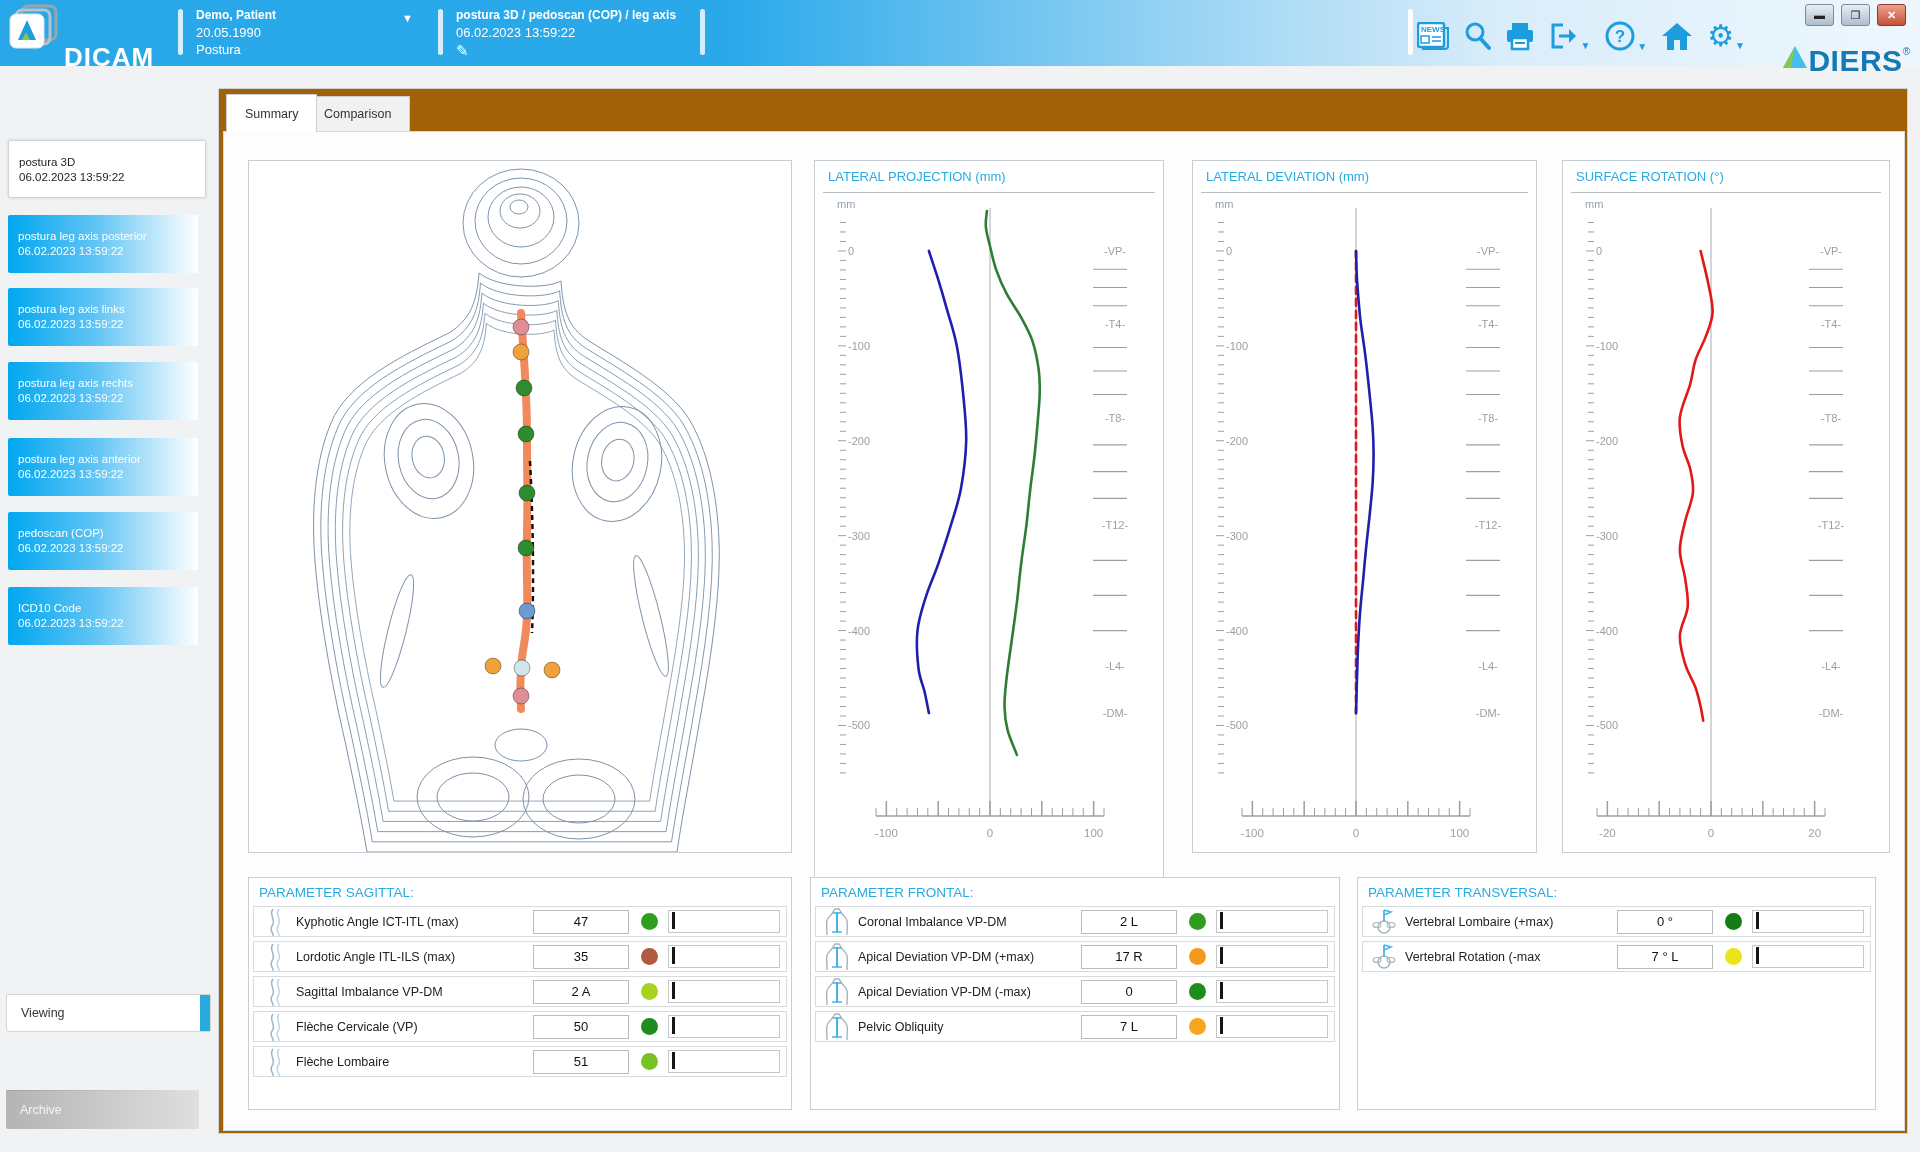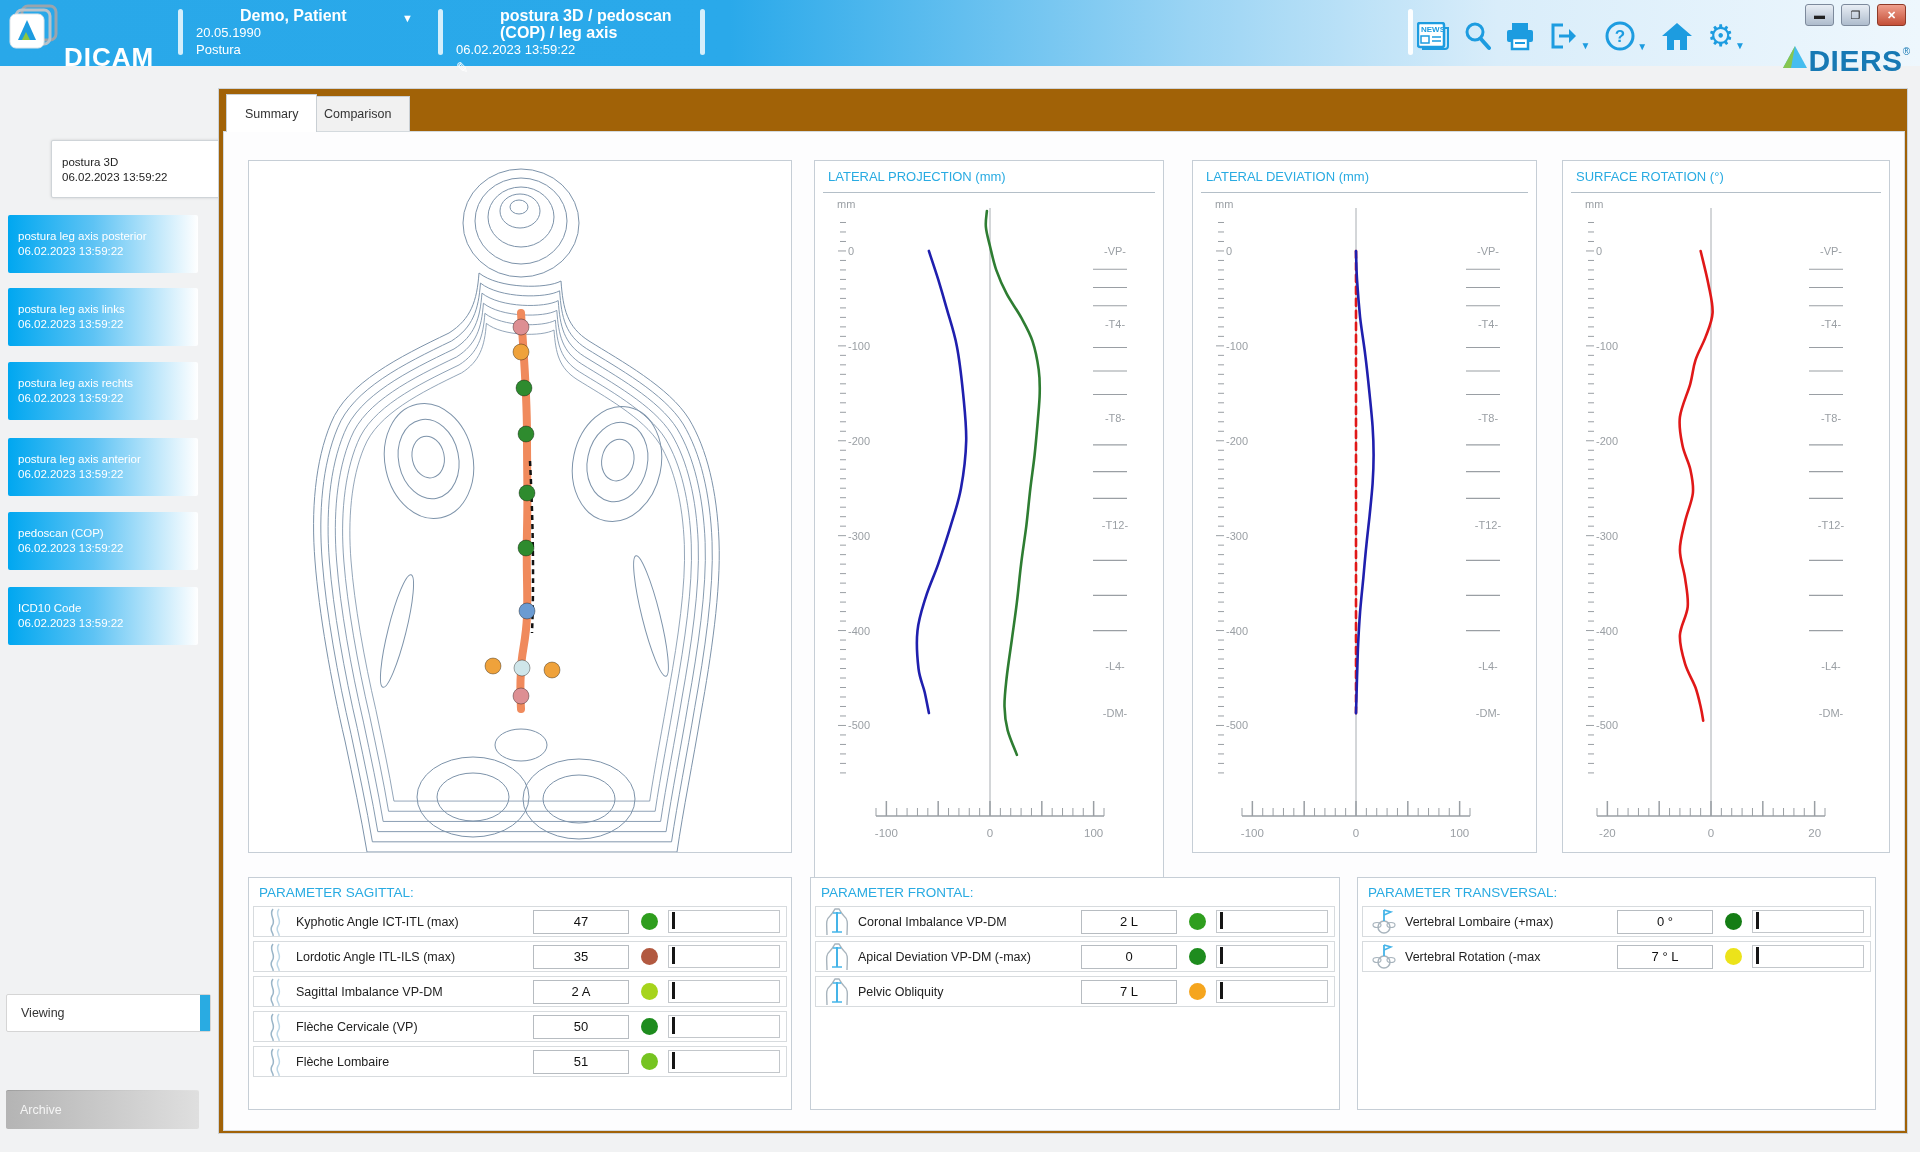--- a/index.html
+++ b/index.html
@@ -8,41 +8,41 @@
   .abs { position:absolute; }
 
   
   #header { position:absolute; left:0; top:0; width:1920px; height:66px;
     background:linear-gradient(90deg,#29a8e9 0%,#2aa9ea 38%,#9ad4f4 62%,#d9edfa 78%,#eef7fd 100%); }
   #logo-box { position:absolute; left:8px; top:4px; width:200px; height:60px; color:#fff; }
   #dicam-title { position:absolute; left:56px; top:38px; font-size:26px; font-weight:bold; letter-spacing:1px; color:#fff; }
   .hsep { position:absolute; top:9px; width:5px; height:46px; border-radius:3px;
     background:rgba(255,255,255,0.8); }
   .hblock { position:absolute; top:7px; color:#fff; font-size:13px; line-height:17px; }
-  .hblock .t1 { font-weight:bold; font-size:16px;margin-left:44px; }
+  .hblock .t1 { font-weight:bold; font-size:12px; }
   .caret { color:#fff; font-size:11px; }
   #toolbar { position:absolute; right:175px; top:14px; height:44px; display:flex; align-items:center; gap:14px; }
   .tool { display:flex; align-items:flex-end; cursor:pointer; }
   .tool svg { display:block; }
   .tool .dd { font-size:10px; color:#1d9ce0; margin-left:1px; }
   #winbtns { position:absolute; right:14px; top:4px; display:flex; gap:7px; }
   .winbtn { width:29px; height:22px; border:1px solid #7d8a9c; border-radius:3px;
     background:linear-gradient(#e9eef5,#aebccd); display:flex; align-items:center; justify-content:center;
     font-size:11px; color:#222; cursor:pointer; }
   .winbtn.close { background:linear-gradient(#f0a08e,#c44f38); border-color:#8e3a28; color:#fff; font-weight:bold; }
   #diers-logo { position:absolute; right:10px; top:44px; display:flex; align-items:flex-start; }
   #diers-logo .word { font-size:30px; font-weight:bold; color:#1779b4; letter-spacing:0.5px; }
   #diers-logo .reg { font-size:10px; color:#1779b4; margin-top:2px; }
 
   
   .side-item { position:absolute; left:8px; width:190px; height:58px; border-radius:2px;
     background:linear-gradient(90deg,#00a7f0 0%,#5ec3f4 45%,#ffffff 100%);
     color:#fff; font-size:11.5px; line-height:15px; padding:14px 0 0 10px; cursor:pointer; }
   .side-item.selected { background:#fff; color:#222; border:1px solid #cfd4d8; width:198px;
-    box-shadow:0 0 3px rgba(0,0,0,0.15);margin-left:43px; }
+    box-shadow:0 0 3px rgba(0,0,0,0.15); }
   .navbtn { position:absolute; left:6px; width:193px; height:38px; font-size:12.5px;
     display:flex; align-items:center; padding-left:14px; cursor:pointer; color:#333;
     background:linear-gradient(90deg,#9f9f9f,#e3e3e3); border-radius:2px; }
   .navbtn.active { background:#fff; border:1px solid #d5d5d5; width:205px; }
   .navbtn.active::after { content:""; position:absolute; right:0; top:0; bottom:0; width:10px; background:#29abe2; }
   .navbtn.dim { color:#f5f5f5; background:linear-gradient(90deg,#b4b4b4,#dfdfdf); }
 
   
   #card { position:absolute; left:218px; top:88px; width:1690px; height:1046px;
     background:#a16207; border:1px solid #cdd3d8; }
@@ -721,20 +721,34 @@
           </div>
           <div class="prow">
             <span class="icon">
               <svg width="28" height="28" viewBox="0 0 28 28">
                 <path d="M4,27 C4,18 2,12 7,8 C10,5 11,2 12,1 L16,1 C17,2 18,5 21,8 C26,12 24,18 24,27" fill="none" stroke="#a8b4bd" stroke-width="1.4"></path>
                 <line x1="14" y1="4" x2="14" y2="24" stroke="#45b4e8" stroke-width="2"></line>
                 <line x1="10" y1="5" x2="18" y2="5" stroke="#45b4e8" stroke-width="1.5"></line>
                 <line x1="9" y1="24" x2="19" y2="24" stroke="#45b4e8" stroke-width="1.5"></line>
               </svg>
             </span>
+            <span class="lbl">Apical Deviation VP-DM (+max)</span>
+            <span class="valbox">17  R</span>
+            <span class="dot" style="background:#f5991e"></span>
+            <span class="barbox"><span class="bar asymmetric"><span class="marker" style="left:calc(78% - 1px)"></span></span></span>
+          </div>
+          <div class="prow">
+            <span class="icon">
+              <svg width="28" height="28" viewBox="0 0 28 28">
+                <path d="M4,27 C4,18 2,12 7,8 C10,5 11,2 12,1 L16,1 C17,2 18,5 21,8 C26,12 24,18 24,27" fill="none" stroke="#a8b4bd" stroke-width="1.4"></path>
+                <line x1="14" y1="4" x2="14" y2="24" stroke="#45b4e8" stroke-width="2"></line>
+                <line x1="10" y1="5" x2="18" y2="5" stroke="#45b4e8" stroke-width="1.5"></line>
+                <line x1="9" y1="24" x2="19" y2="24" stroke="#45b4e8" stroke-width="1.5"></line>
+              </svg>
+            </span>
             <span class="lbl">Apical Deviation VP-DM (-max)</span>
             <span class="valbox">0</span>
             <span class="dot" style="background:#1e8c1e"></span>
             <span class="barbox"><span class="bar asymmetric"><span class="marker" style="left:calc(2% - 1px)"></span></span></span>
           </div>
           <div class="prow">
             <span class="icon">
               <svg width="28" height="28" viewBox="0 0 28 28">
                 <path d="M4,27 C4,18 2,12 7,8 C10,5 11,2 12,1 L16,1 C17,2 18,5 21,8 C26,12 24,18 24,27" fill="none" stroke="#a8b4bd" stroke-width="1.4"></path>
                 <line x1="14" y1="4" x2="14" y2="24" stroke="#45b4e8" stroke-width="2"></line>

